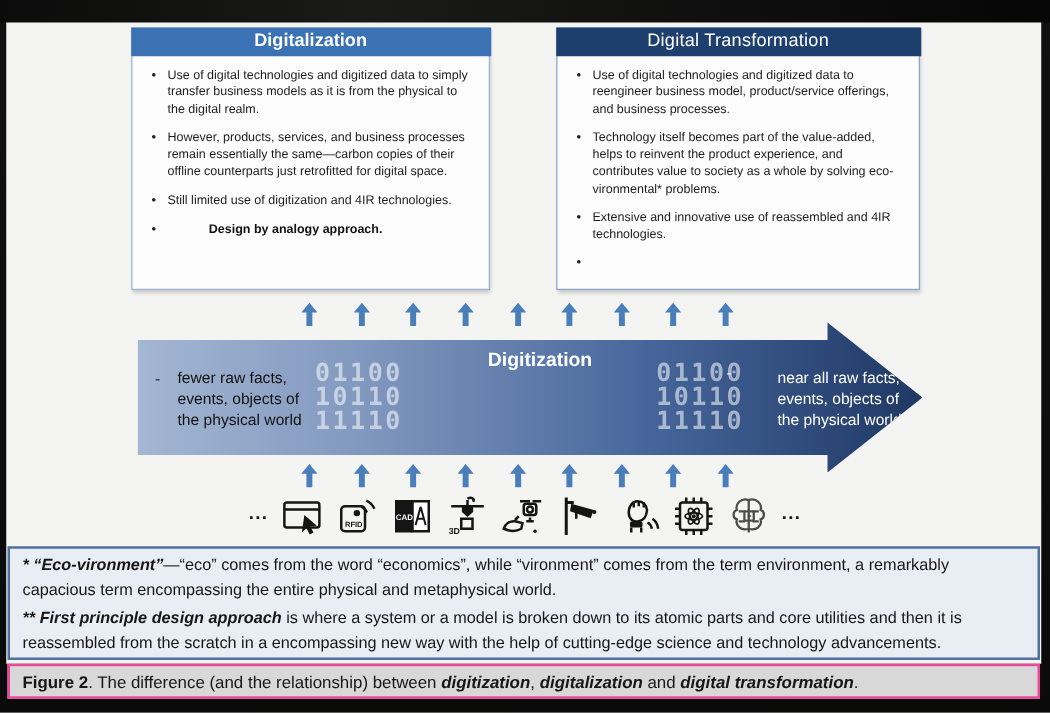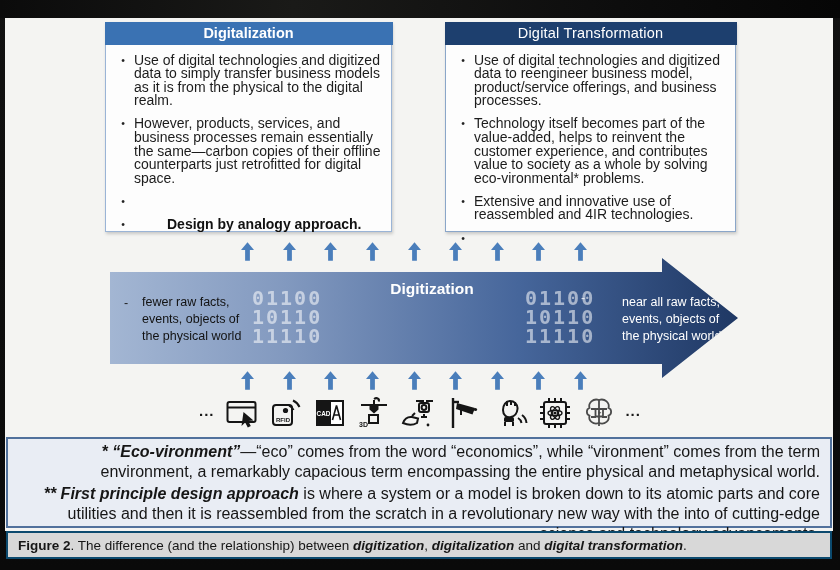--- a/index.html
+++ b/index.html
@@ -15,21 +15,21 @@
             box-shadow:1px 2px 3px rgba(0,0,0,.18); }
   .defbox.left  { left:100px; width:287px; }
   .defbox.right { left:440px; width:291px; border-color:#8aa6c9; }
   .defbox-header { height:23px; line-height:23px; text-align:center; color:#fff; font-size:14.5px;
                    margin:-1.5px -1.5px 0 -1.5px; }
   .defbox.left  .defbox-header { font-weight:bold; }
   .defbox.right .defbox-header { font-weight:500; letter-spacing:.2px; }
   .defbox-body { padding:9px 10px 0 6px; }
   .bullet { display:flex; margin-bottom:9.5px; }
   .bullet .dot { width:22px; flex:0 0 22px; text-align:center; font-size:10.5px; line-height:13.6px; color:#222; }
-  .bullet .btxt { font-size:14px; line-height:13.6px; color:#1c1c1c; }
+  .bullet .btxt { font-size:10px; line-height:13.6px; color:#1c1c1c; }
   .bullet .btxt.b { font-weight:bold; color:#111;padding-left:33px; }
 
   
   .arrow-row { position:absolute; left:236px; width:346px; display:flex; justify-content:space-between; }
   .arrow-row.row1 { top:222px; }
   .arrow-row.row2 { top:351px; }
   .arrow-row svg { display:block; }
 
   
   .big-arrow { position:absolute; left:105px; top:240px; width:628px; height:120px;
@@ -51,27 +51,27 @@
 
   
   .icons-row { position:absolute; left:194px; top:374px; width:442px; height:42px;
                display:flex; justify-content:space-between; align-items:center; }
   .icons-row .dots { font-size:15px; font-weight:bold; color:#1a1a1a; letter-spacing:1px; padding-bottom:6px; }
   .icons-row svg { display:block; }
 
   
   .footnotes-box { position:absolute; left:1px; top:419px; width:826px; height:91px;
                    background:#e9edf4; border:2px solid #51719c; padding:3px 10px; }
-  .fn { font-size:16px; line-height:20px; color:#161616; margin-bottom:2px;text-align:right; }
+  .fn { font-size:13px; line-height:20px; color:#161616; margin-bottom:2px; }
   .fn-marker { font-weight:bold; font-style:italic; }
   .fn-term   { font-weight:bold; font-style:italic; }
 
   
   .caption-box { position:absolute; left:1px; top:513px; width:826px; height:28px;
-                 background:#d8d8d8; border:2px solid #0c4a6e; padding:2px 10px; }
+                 background:#d8d8d8; border:2px solid #ec4899; padding:2px 10px; }
   .caption-box p { font-size:13.5px; line-height:21px; color:#161616; }
   .cap-label { font-weight:bold; }
   .cap-term  { font-weight:bold; font-style:italic; }
 </style>
 </head>
 <body>
 
 <div class="stage">
   <div class="topbar"></div>
   <div class="content">
@@ -82,38 +82,39 @@
         <div class="bullet">
           <span class="dot">•</span>
           <span class="btxt">Use of digital technologies and digitized data to simply transfer business models as it is from the physical to the digital realm.</span>
         </div>
         <div class="bullet">
           <span class="dot">•</span>
           <span class="btxt">However, products, services, and business processes remain essentially the same—carbon copies of their offline counterparts just retrofitted for digital space.</span>
         </div>
         <div class="bullet">
           <span class="dot">•</span>
+          <span class="btxt">Still limited use of digitization and 4IR technologies.</span>
         </div>
         <div class="bullet">
           <span class="dot">•</span>
           <span class="btxt b">Design by analogy approach.</span>
         </div>
       </div>
     </div>
 
     <div class="defbox right">
       <div class="defbox-header" style="background: rgb(29, 63, 110);">Digital Transformation</div>
       <div class="defbox-body">
         <div class="bullet">
           <span class="dot">•</span>
           <span class="btxt">Use of digital technologies and digitized data to reengineer business model, product/service offerings, and business processes.</span>
         </div>
         <div class="bullet">
           <span class="dot">•</span>
-          <span class="btxt">Technology itself becomes part of the value-added, helps to reinvent the customer experience, and contributes value to society as a whole by solving eco-vironmental* problems.</span>
+          <span class="btxt">Technology itself becomes part of the value-added, helps to reinvent the product experience, and contributes value to society as a whole by solving eco-vironmental* problems.</span>
         </div>
         <div class="bullet">
           <span class="dot">•</span>
           <span class="btxt">Extensive and innovative use of reassembled and 4IR technologies.</span>
         </div>
         <div class="bullet">
           <span class="dot">•</span>
         </div>
       </div>
     </div>
@@ -297,21 +298,21 @@
           </g>
         <rect x="13.5" y="13" width="7.5" height="7.5" rx="1" fill="none" stroke="#4b4b4b" stroke-width="1.8"></rect>
         <path d="M16.2 15l3.2 1.8-3.2 1.8z" fill="#4b4b4b"></path>
       </svg>
 
       <span class="dots">...</span>
     </div>
 
     <div class="footnotes-box">
       <p class="fn"><span class="fn-marker">* </span><span class="fn-term">“Eco-vironment”</span><span>—“eco” comes from the word “economics”, while “vironment” comes from the term environment, a remarkably capacious term encompassing the entire physical and metaphysical world.</span></p>
-      <p class="fn"><span class="fn-marker">** </span><span class="fn-term">First principle design approach</span><span> is where a system or a model is broken down to its atomic parts and core utilities and then it is reassembled from the scratch in a revolutionary new way with the into of cutting-edge science and technology advancements.</span></p>
+      <p class="fn"><span class="fn-marker">** </span><span class="fn-term">First principle design approach</span><span> is where a system or a model is broken down to its atomic parts and core utilities and then it is reassembled from the scratch in a encompassing new way with the help of cutting-edge science and technology advancements.</span></p>
     </div>
 
     <div class="caption-box">
       <p><span class="cap-label">Figure 2</span><span>. The difference (and the relationship) between </span><span class="cap-term">digitization</span><span>, </span><span class="cap-term">digitalization</span><span> and </span><span class="cap-term">digital transformation</span><span>.</span></p>
     </div>
 
   </div>
 </div>
 
 </body></html>

